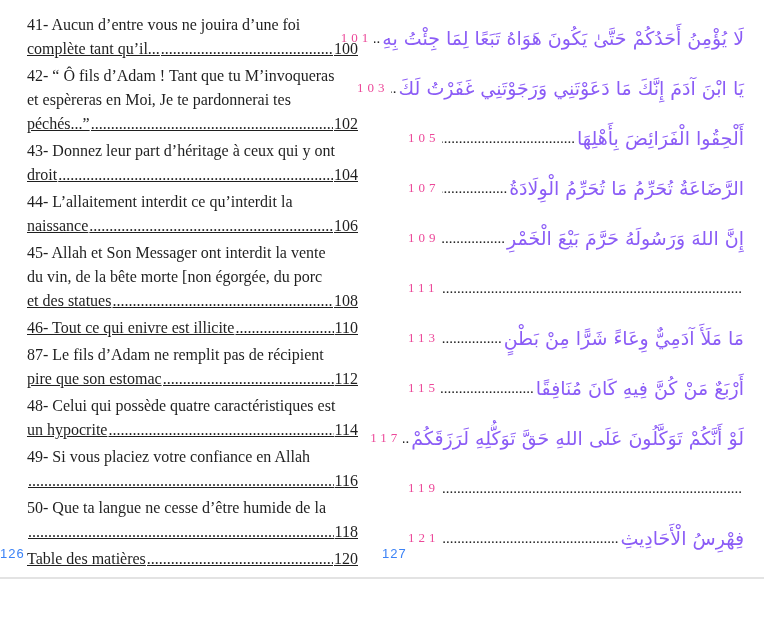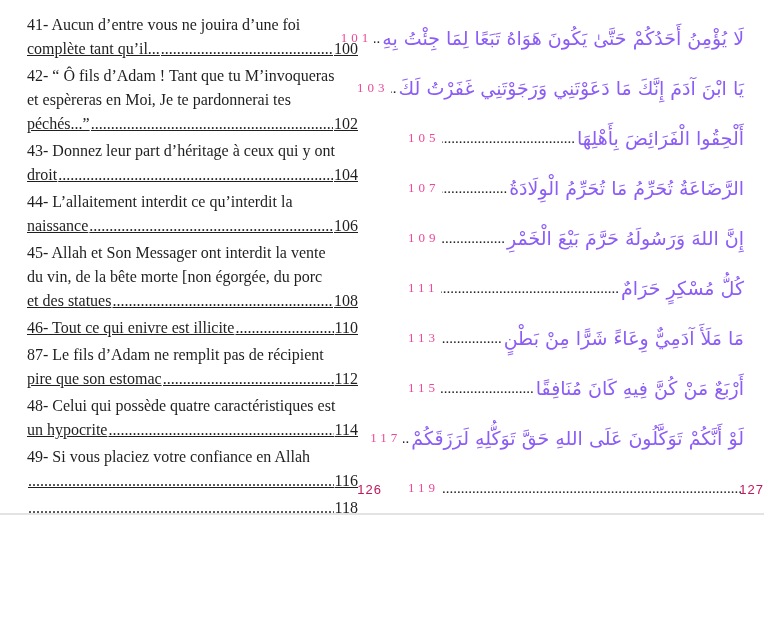--- a/index.html
+++ b/index.html
@@ -1,19 +1,19 @@
 <!DOCTYPE html>
 <html><head>
 <meta charset="utf-8">
 <style>
   html, body { margin: 0; padding: 0; background: #ffffff; }
   .spread {
     position: relative;
     width: 764px;
-    height: 515px;
+    height: 579px;
     box-sizing: border-box;
     background: #ffffff;
     border-bottom: 2px solid #e3e3e3;
     display: flex;
     font-family: "Liberation Serif", "DejaVu Serif", serif;
     color: #1f1f1f;
     overflow: hidden;
   }
   .page {
     position: relative;
@@ -70,25 +70,25 @@
     letter-spacing: 4px;
     color: #ec4899;
   }
 
   
   .folio {
     position: absolute;
     bottom: 16px;
     left: 0;
     width: 100%;
-    text-align: right;
+    text-align: left;
     font-family: "Liberation Sans", sans-serif;
     font-size: 13px;
     letter-spacing: 1px;
-    color: #be185d;
+    color: #3b82f6;
   }
 </style>
 </head>
 <body>
 
 <div class="spread">
 
   <div class="page page-left">
     <div>
         <div class="entry">
@@ -157,20 +157,21 @@
           </div>
         </div>
         <div class="entry">
           <div class="entry-line">49- Si vous placiez votre confiance en Allah</div>
           <div class="entry-last">
             <span class="dots"></span>
             <span class="pg">116</span>
           </div>
         </div>
         <div class="entry">
+          <div class="entry-line">50- Que ta langue ne cesse d’être humide de la</div>
           <div class="entry-last">
             <span class="dots"></span>
             <span class="pg">118</span>
           </div>
         </div>
         <div class="entry">
           <div class="entry-last">
             <span class="t">Table des matières</span>
             <span class="dots"></span>
             <span class="pg">120</span>
@@ -201,21 +202,20 @@
           <span class="ar">الرَّضَاعَةُ تُحَرِّمُ مَا تُحَرِّمُ الْوِلَادَةُ</span>
           <span class="dots-ar"></span>
           <span class="pg-ar">107</span>
         </div>
         <div class="entry-ar">
           <span class="ar">إِنَّ اللهَ وَرَسُولَهُ حَرَّمَ بَيْعَ الْخَمْرِ</span>
           <span class="dots-ar"></span>
           <span class="pg-ar">109</span>
         </div>
         <div class="entry-ar">
-          <span class="ar">كُلُّ مُسْكِرٍ حَرَامٌ</span>
           <span class="dots-ar"></span>
           <span class="pg-ar">111</span>
         </div>
         <div class="entry-ar">
           <span class="ar">مَا مَلَأَ آدَمِيٌّ وِعَاءً شَرًّا مِنْ بَطْنٍ</span>
           <span class="dots-ar"></span>
           <span class="pg-ar">113</span>
         </div>
         <div class="entry-ar">
           <span class="ar">أَرْبَعٌ مَنْ كُنَّ فِيهِ كَانَ مُنَافِقًا</span>

